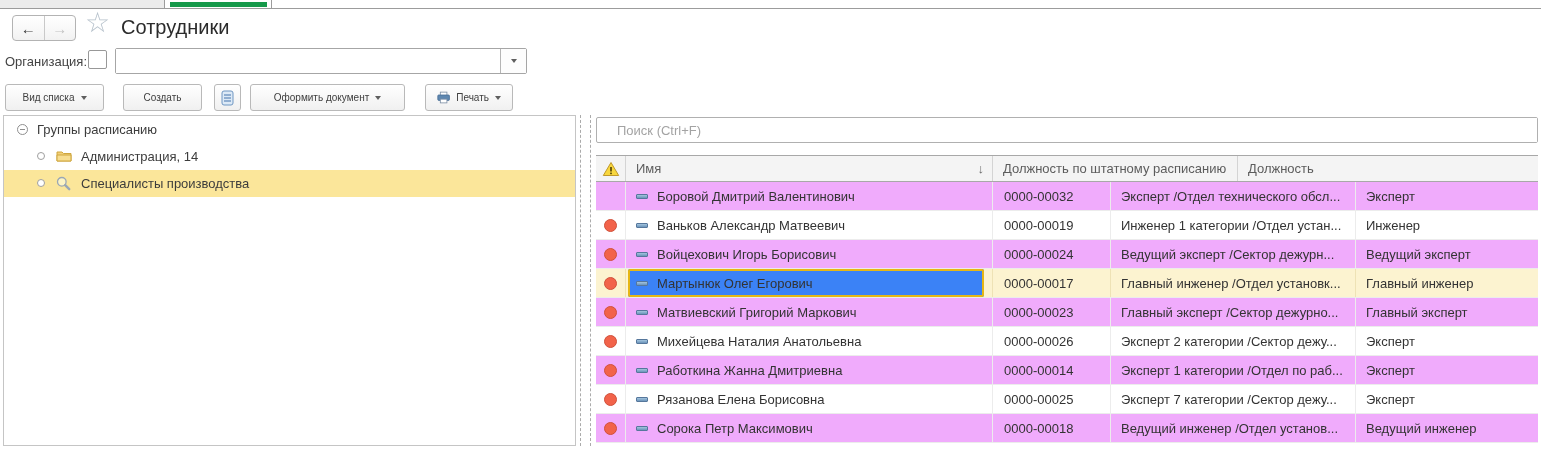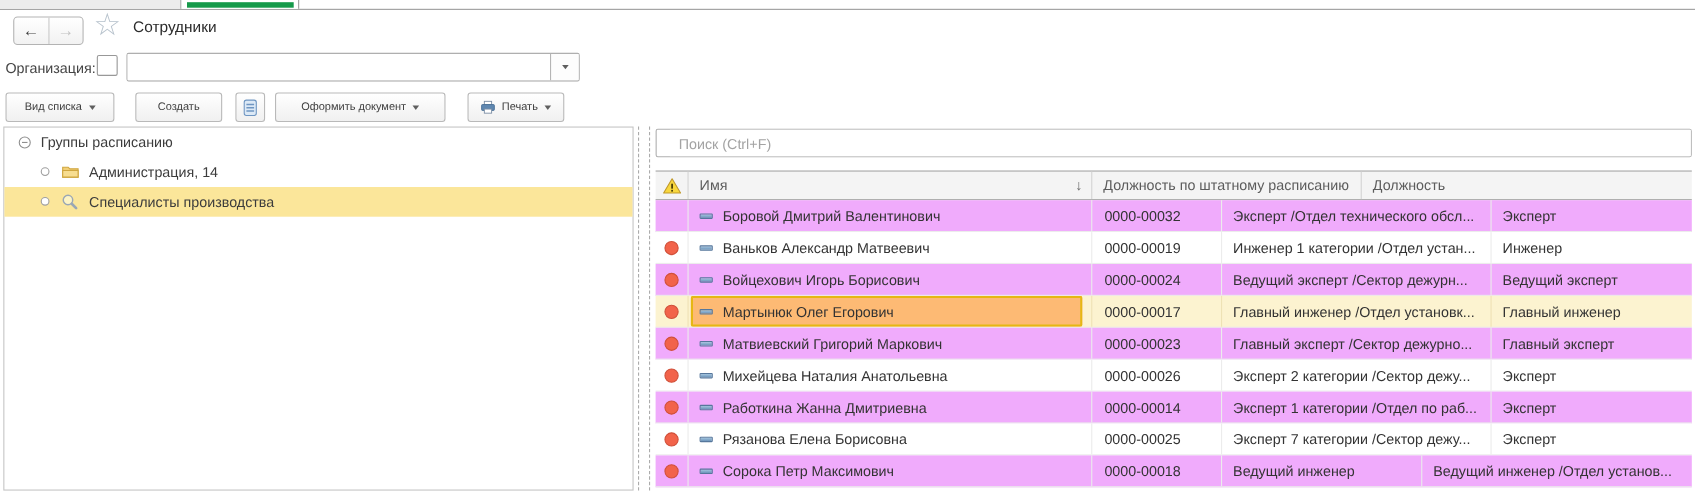--- a/index.html
+++ b/index.html
@@ -12,21 +12,21 @@
   .tabstrip .left-seg { position:absolute; left:0; top:0; width:165px; height:8px; background:#ececec; border-right:1px solid #9c9c9c; }
   .tabstrip .active-tab { position:absolute; left:165px; top:0; width:107px; height:8px; background:#fff; border-right:1px solid #9c9c9c; }
   .tabstrip .green-bar { position:absolute; left:5px; top:2px; width:97px; height:5px; background:#16994a; }
 
   
   .navgroup { position:absolute; left:12px; top:15px; width:64px; height:26px; border:1px solid #b3b3b3; border-radius:4px; background:linear-gradient(#ffffff,#f2f2f2); display:flex; }
   .navbtn { flex:1; display:flex; align-items:center; justify-content:center; font-size:15px; font-weight:bold; cursor:default; }
   .navbtn.back { color:#3f3f3f; }
   .navbtn.fwd { color:#c3c3c3; border-left:1px solid #c9c9c9; }
   .star { position:absolute; left:85px; top:9px; font-size:28px; color:#b7c2cc; line-height:1; }
-  .page-title { position:absolute; left:121px; top:16px; font-size:14px; color:#2b2b2b; font-weight:normal; }
+  .page-title { position:absolute; left:121px; top:16px; font-size:20px; color:#2b2b2b; font-weight:normal; }
 
   
   .org-label { position:absolute; left:5px; top:54px; color:#444; }
   .org-check { position:absolute; left:88px; top:50px; width:19px; height:19px; border:1px solid #989898; border-radius:2px; background:#fff; }
   .org-combo { position:absolute; left:115px; top:48px; width:412px; height:26px; border:1px solid #a6a6a6; border-radius:2px; background:#fff; }
   .org-combo input { position:absolute; left:0; top:0; width:384px; height:24px; border:none; outline:none; padding:0 6px; font:13px "Liberation Sans",sans-serif; }
   .combo-btn { position:absolute; right:0; top:0; width:26px; height:24px; border-left:1px solid #b5b5b5; display:flex; align-items:center; justify-content:center; background:#fdfdfd; }
   .caret { width:0; height:0; border-left:3.5px solid transparent; border-right:3.5px solid transparent; border-top:4px solid #5f5f5f; }
 
   
@@ -71,21 +71,21 @@
 
   .g-row { display:flex; height:29px; background:#fff; border-bottom:1px solid #ececec; color:#333; }
   .g-row.stripe { background:#f0abfc; }
   .g-row.selected { background:#fcf3d0; }
   .g-row .cell { border-right:1px solid #ececec; }
   .g-row .cell:last-child { border-right:none; }
   .g-row.selected .cell { border-right-color:#eee2b5; }
 
   .name-inner { display:flex; align-items:center; gap:9px; width:100%; height:100%; }
   .focused-cell { position:relative; }
-  .focused-cell .name-inner { background:#fdba74; box-shadow:inset 0 0 0 2px #e6b714; border-radius:2px; padding-left:8px; margin-left:-8px; }
+  .focused-cell .name-inner { background:#3b82f6; box-shadow:inset 0 0 0 2px #e6b714; border-radius:2px; padding-left:8px; margin-left:-8px; }
 
   .dash-icon { display:inline-block; width:12px; height:5px; background:linear-gradient(#a3c4de,#6b94ba); border:1px solid #56779c; border-radius:1px; flex:none; }
   .red-dot { display:inline-block; width:13px; height:13px; border-radius:50%; background:#f2634a; border:1px solid #d0503a; }
 
   svg { display:block; }
 </style>
 </head>
 <body>
 
 <div id="app">
@@ -310,19 +310,19 @@
           <div class="cell c-status">
             <span class="red-dot"></span>
           </div>
           <div class="cell c-name">
             <span class="name-inner">
               <span class="dash-icon"></span>
               <span>Сорока Петр Максимович</span>
             </span>
           </div>
           <div class="cell c-tab">0000-00018</div>
+          <div class="cell c-staff">Ведущий инженер /Отдел установ...</div>
           <div class="cell c-pos">Ведущий инженер</div>
-          <div class="cell c-staff">Ведущий инженер /Отдел установ...</div>
         </div>
       </div>
   </div>
 
 </div>
 
 </body></html>

